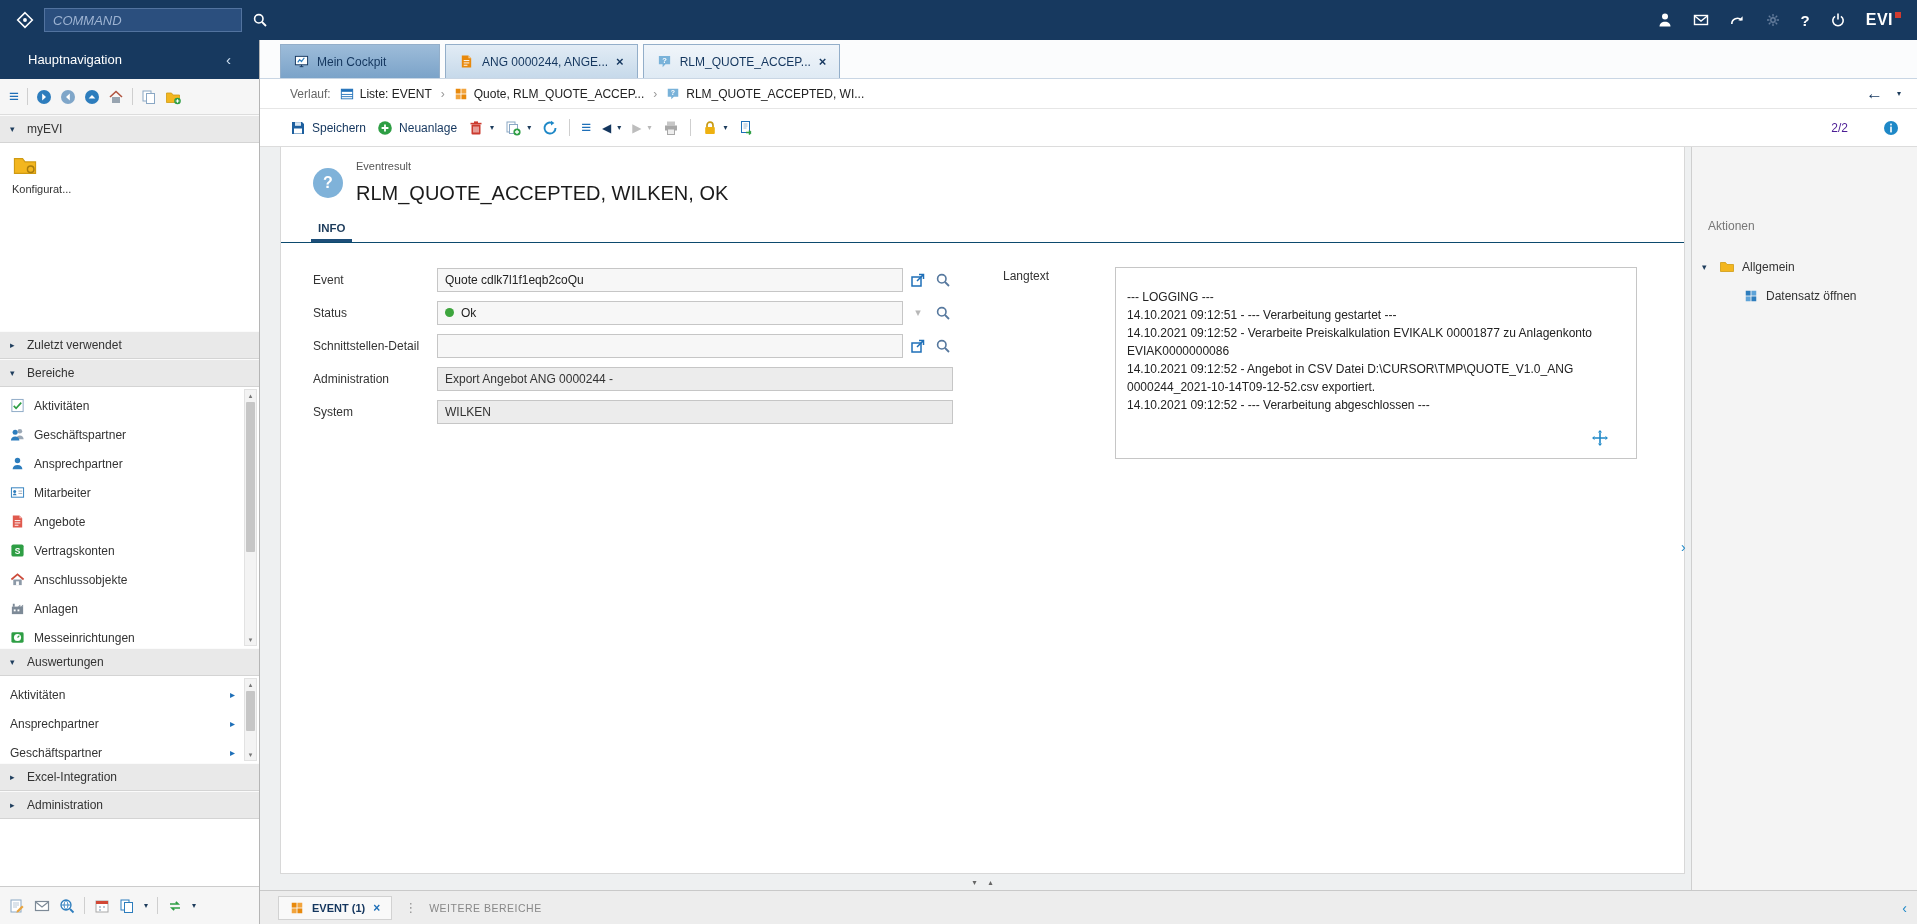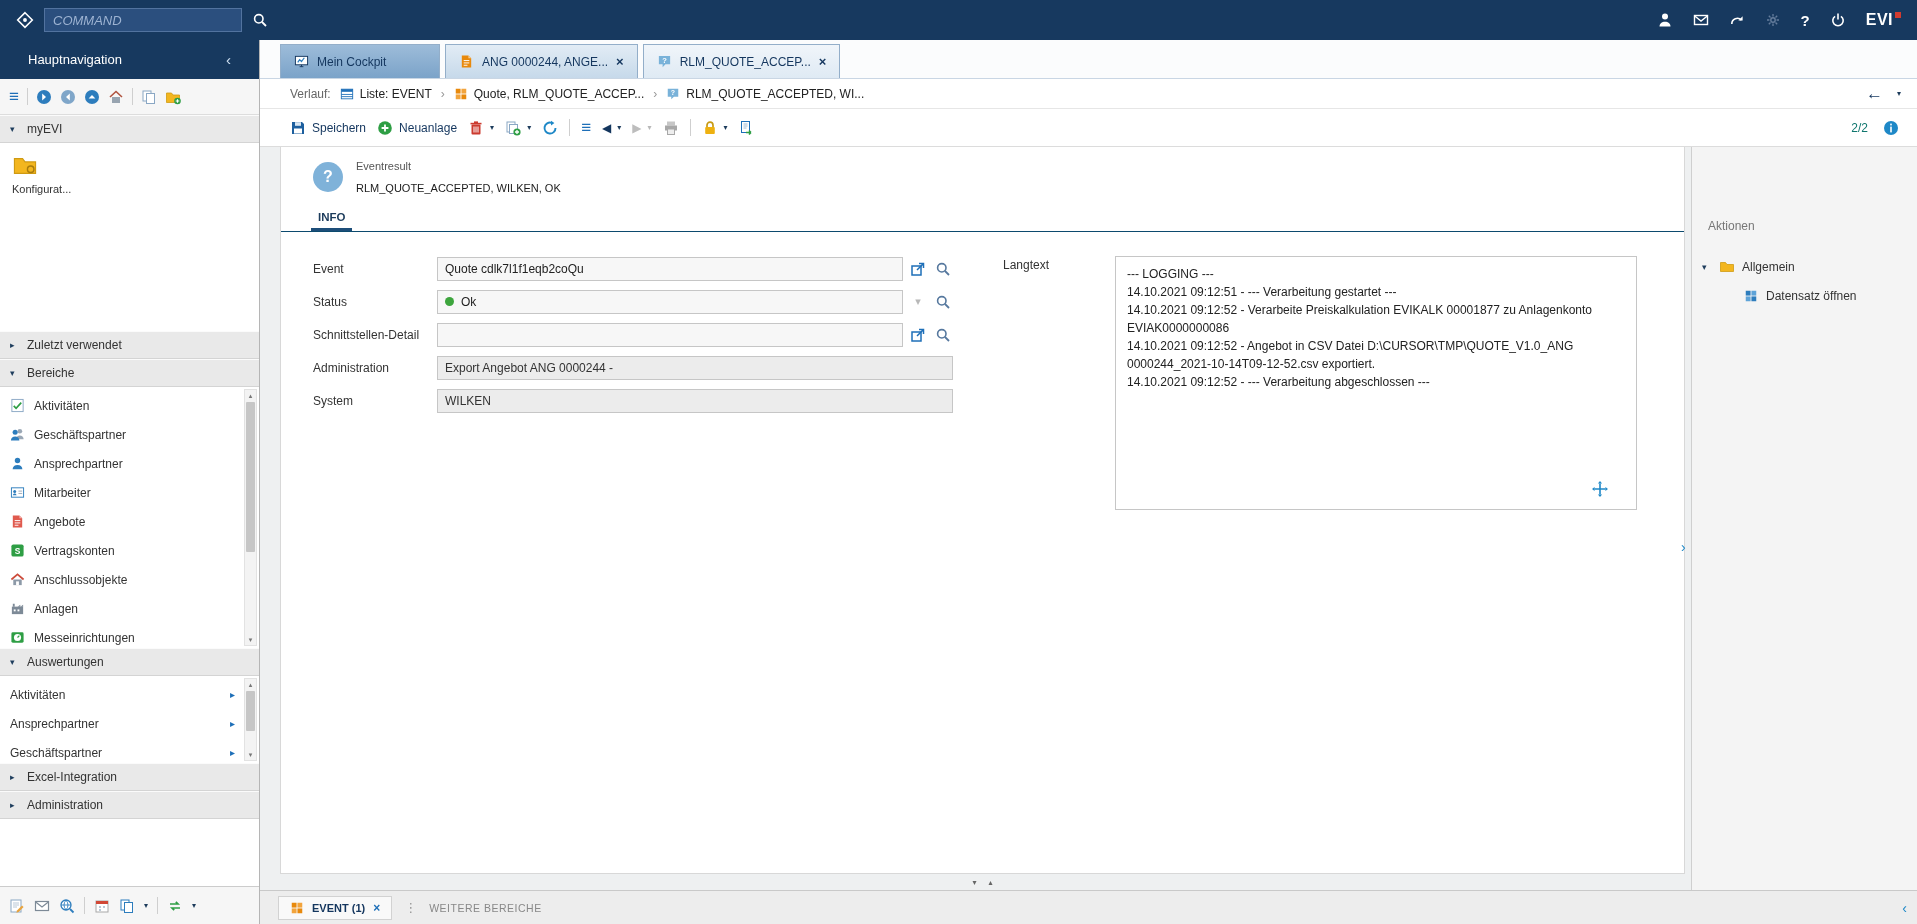--- a/index.html
+++ b/index.html
@@ -65,47 +65,47 @@
   .verlauf-label{color:#666}
   .crumb{display:flex;gap:6px;color:#222;cursor:pointer}
   .crumb-sep{color:#999;font-size:12px}
   .verlauf-right{margin-left:auto;display:flex;align-items:center;gap:14px}
   .back-arrow{color:#14365e;font-size:17px;cursor:pointer}
 
   .toolbar{height:38px;background:#fff;border-bottom:1px solid #dcdcdc;display:flex;align-items:center;gap:11px;padding:0 18px 0 30px;flex:none}
   .tbtn{display:flex;align-items:center;gap:6px;color:#14365e;font-size:12px;cursor:pointer}
   .tri{font-size:12px;line-height:1}
   .tri.on{color:#14365e}.tri.off{color:#bdbdbd}
-  .counter{margin-left:auto;color:#0f766e;margin-right:4px}
+  .counter{margin-left:auto;color:#4c1d95;margin-right:24px}
 
   .workarea{flex:1;display:flex;min-height:0;background:#eef0f1;position:relative}
   .centercol{flex:1;display:flex;flex-direction:column;min-width:0;padding:0 6px 0 20px}
   .card{flex:1;background:#fff;border:1px solid #d8d8d8;border-top:none;display:flex;flex-direction:column;min-height:0}
   .rec-header{display:flex;align-items:center;gap:13px;padding:13px 0 10px 32px}
   .rec-icon{width:30px;height:30px;border-radius:50%;background:#7fb2d9;color:#fff;font-weight:bold;font-size:16px;
             display:flex;align-items:center;justify-content:center;flex:none}
   .rec-type{font-size:11px;color:#555}
-  .rec-title{font-size:11px;color:#1b1b1b;margin-top:10px}
+  .rec-title{font-size:20px;color:#1b1b1b;margin-top:10px}
   .info-strip{border-bottom:1px solid #0c4a6e;display:flex;padding-left:30px}
   .info-tab{padding:7px 7px 5px;font-size:11.5px;font-weight:bold;color:#1d3c5c;border-bottom:3px solid #1d4e79;cursor:pointer}
 
   .form-body{flex:1;display:flex;padding:24px 20px 0 32px;min-height:0}
   .form-left{width:648px;flex:none}
   .frow{display:flex;align-items:center;margin-bottom:8px;height:25px}
   .flabel{width:124px;flex:none;color:#333}
   .fctrl{display:flex;align-items:center;gap:5px;width:516px}
   .fin{flex:1;height:24px;border:1px solid #c6c6c6;background:#f7f7f7;padding:0 7px;font-size:12px;color:#222;font-family:inherit;min-width:0}
   .fin.ro{background:#ececec;color:#333}
   .statusbox{display:flex;align-items:center;gap:7px}
   .dot{width:9px;height:9px;border-radius:50%;background:#3da53d;flex:none}
   .fic{width:20px;height:20px;display:flex;align-items:center;justify-content:center;cursor:pointer;flex:none}
   .fic .drop{font-size:10px}
   .form-right{flex:1;display:flex;align-items:flex-start;padding-left:42px;min-width:0}
   .form-right .flabel{width:112px;margin-top:2px}
-  .logbox{width:522px;height:254px;border:1px solid #c6c6c6;background:#fff;padding:8px 11px;position:relative;overflow:hidden}
+  .logbox{width:522px;height:192px;border:1px solid #c6c6c6;background:#fff;padding:20px 11px;position:relative;overflow:hidden}
   .logtext{white-space:pre-wrap;line-height:1.5;color:#222;word-break:break-word}
   .movehandle{position:absolute;right:28px;bottom:12px;cursor:move}
 
   .gapbar{height:16px;display:flex;align-items:center;justify-content:center;gap:12px;color:#777;flex:none}
   .gapbar span{font-size:8px;cursor:pointer;color:#666}
 
   .rightpanel{width:226px;flex:none;background:#f4f4f4;border-left:1px solid #cfcfcf;padding-top:72px;position:relative}
   .akt-title{color:#777;padding-left:16px}
   .akt-group{display:flex;align-items:center;gap:7px;padding:26px 0 0 10px;color:#333;cursor:pointer}
   .akt-item{display:flex;align-items:center;gap:8px;padding:14px 0 0 52px;color:#333;cursor:pointer}

